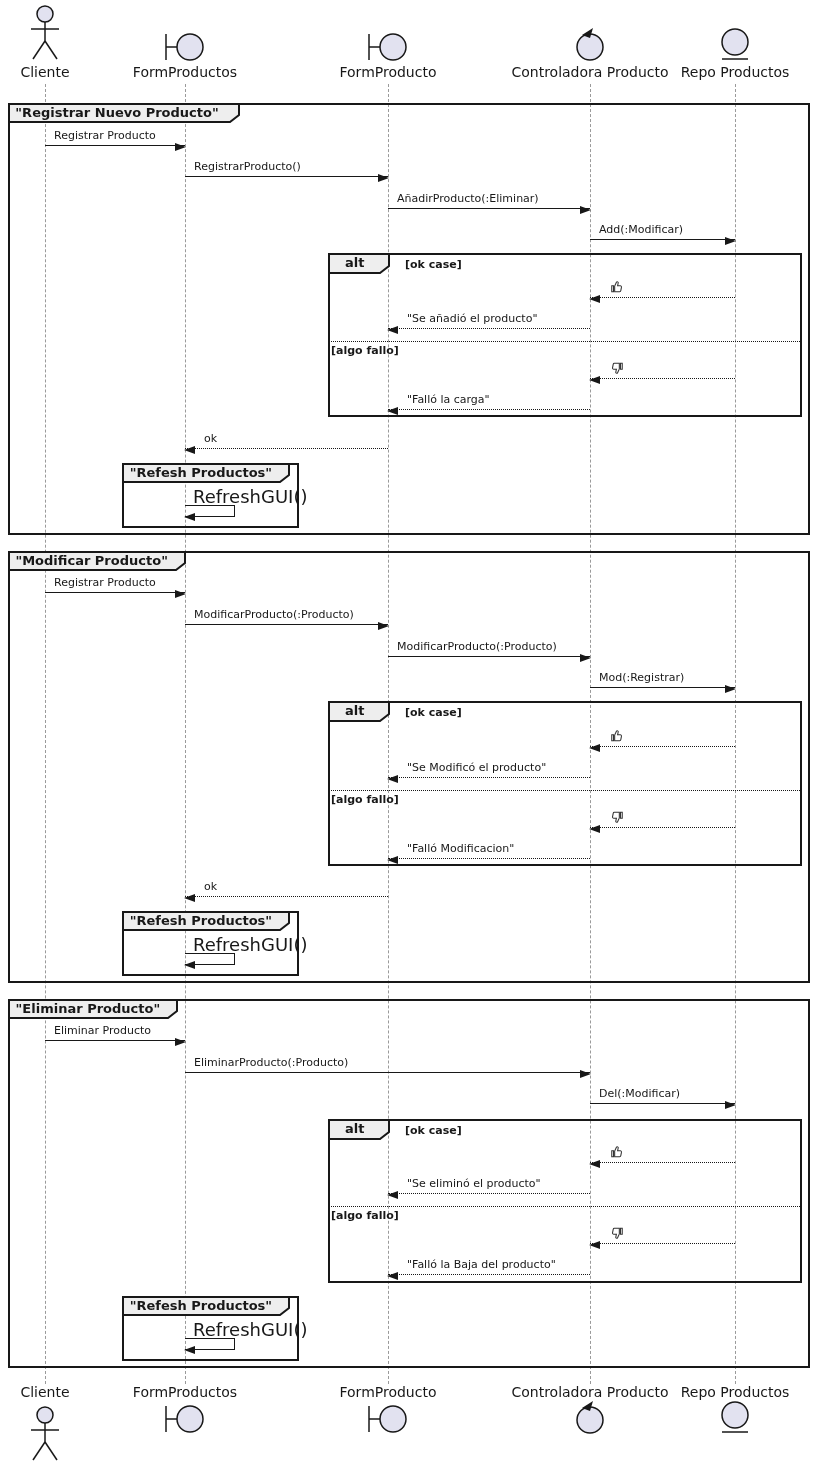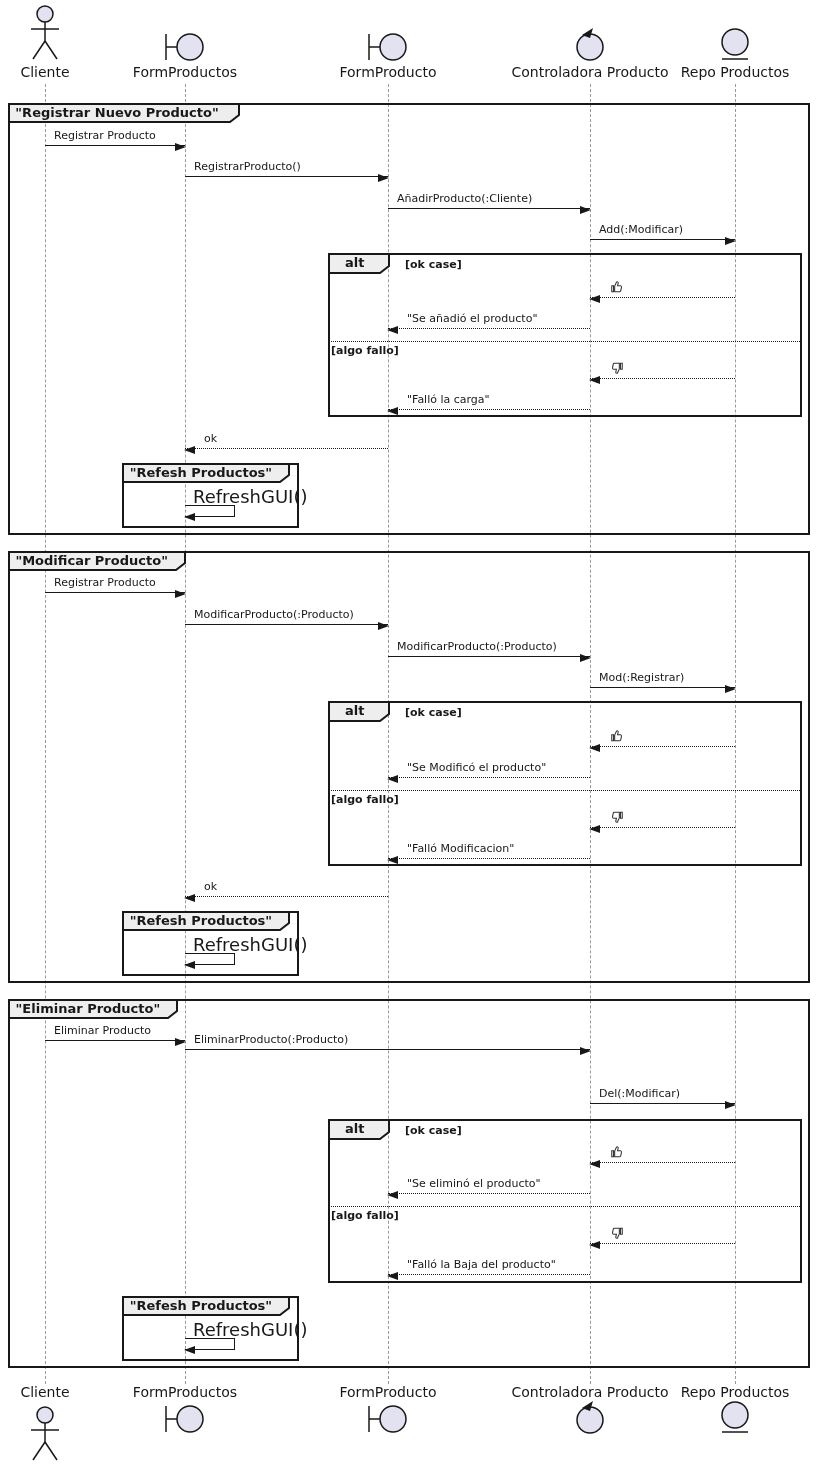--- a/index.html
+++ b/index.html
@@ -83,21 +83,21 @@
     <span class="lbl">Registrar Producto</span>
       <div class="line"></div>
       <span class="ah r"></span>
   </div>
   <div class="msg r" style="left:185px;top:159px;width:203px">
     <span class="lbl">RegistrarProducto()</span>
       <div class="line"></div>
       <span class="ah r"></span>
   </div>
   <div class="msg r" style="left:388px;top:191px;width:202px">
-    <span class="lbl">AñadirProducto(:Cliente)</span>
+    <span class="lbl">AñadirProducto(:Eliminar)</span>
       <div class="line"></div>
       <span class="ah r"></span>
   </div>
   <div class="msg r" style="left:590px;top:222px;width:145px">
     <span class="lbl">Add(:Modificar)</span>
       <div class="line"></div>
       <span class="ah r"></span>
   </div>
 
   <div class="frame" style="left:328px;top:253px;width:474px;height:164px"></div>
@@ -247,21 +247,21 @@
         <polygon points="1,1 169,1 169,12 160,19 1,19" fill="#EEEEEE" stroke="#181818" stroke-width="2"></polygon>
       </svg>
     <span>"Eliminar Producto"</span>
   </div>
 
   <div class="msg r" style="left:45px;top:1023px;width:140px">
     <span class="lbl">Eliminar Producto</span>
       <div class="line"></div>
       <span class="ah r"></span>
   </div>
-  <div class="msg r" style="left:185px;top:1032px;width:405px">
+  <div class="msg r" style="left:185px;top:1055px;width:405px">
     <span class="lbl">EliminarProducto(:Producto)</span>
       <div class="line"></div>
       <span class="ah r"></span>
   </div>
   <div class="msg r" style="left:590px;top:1086px;width:145px">
     <span class="lbl">Del(:Modificar)</span>
       <div class="line"></div>
       <span class="ah r"></span>
   </div>
 

